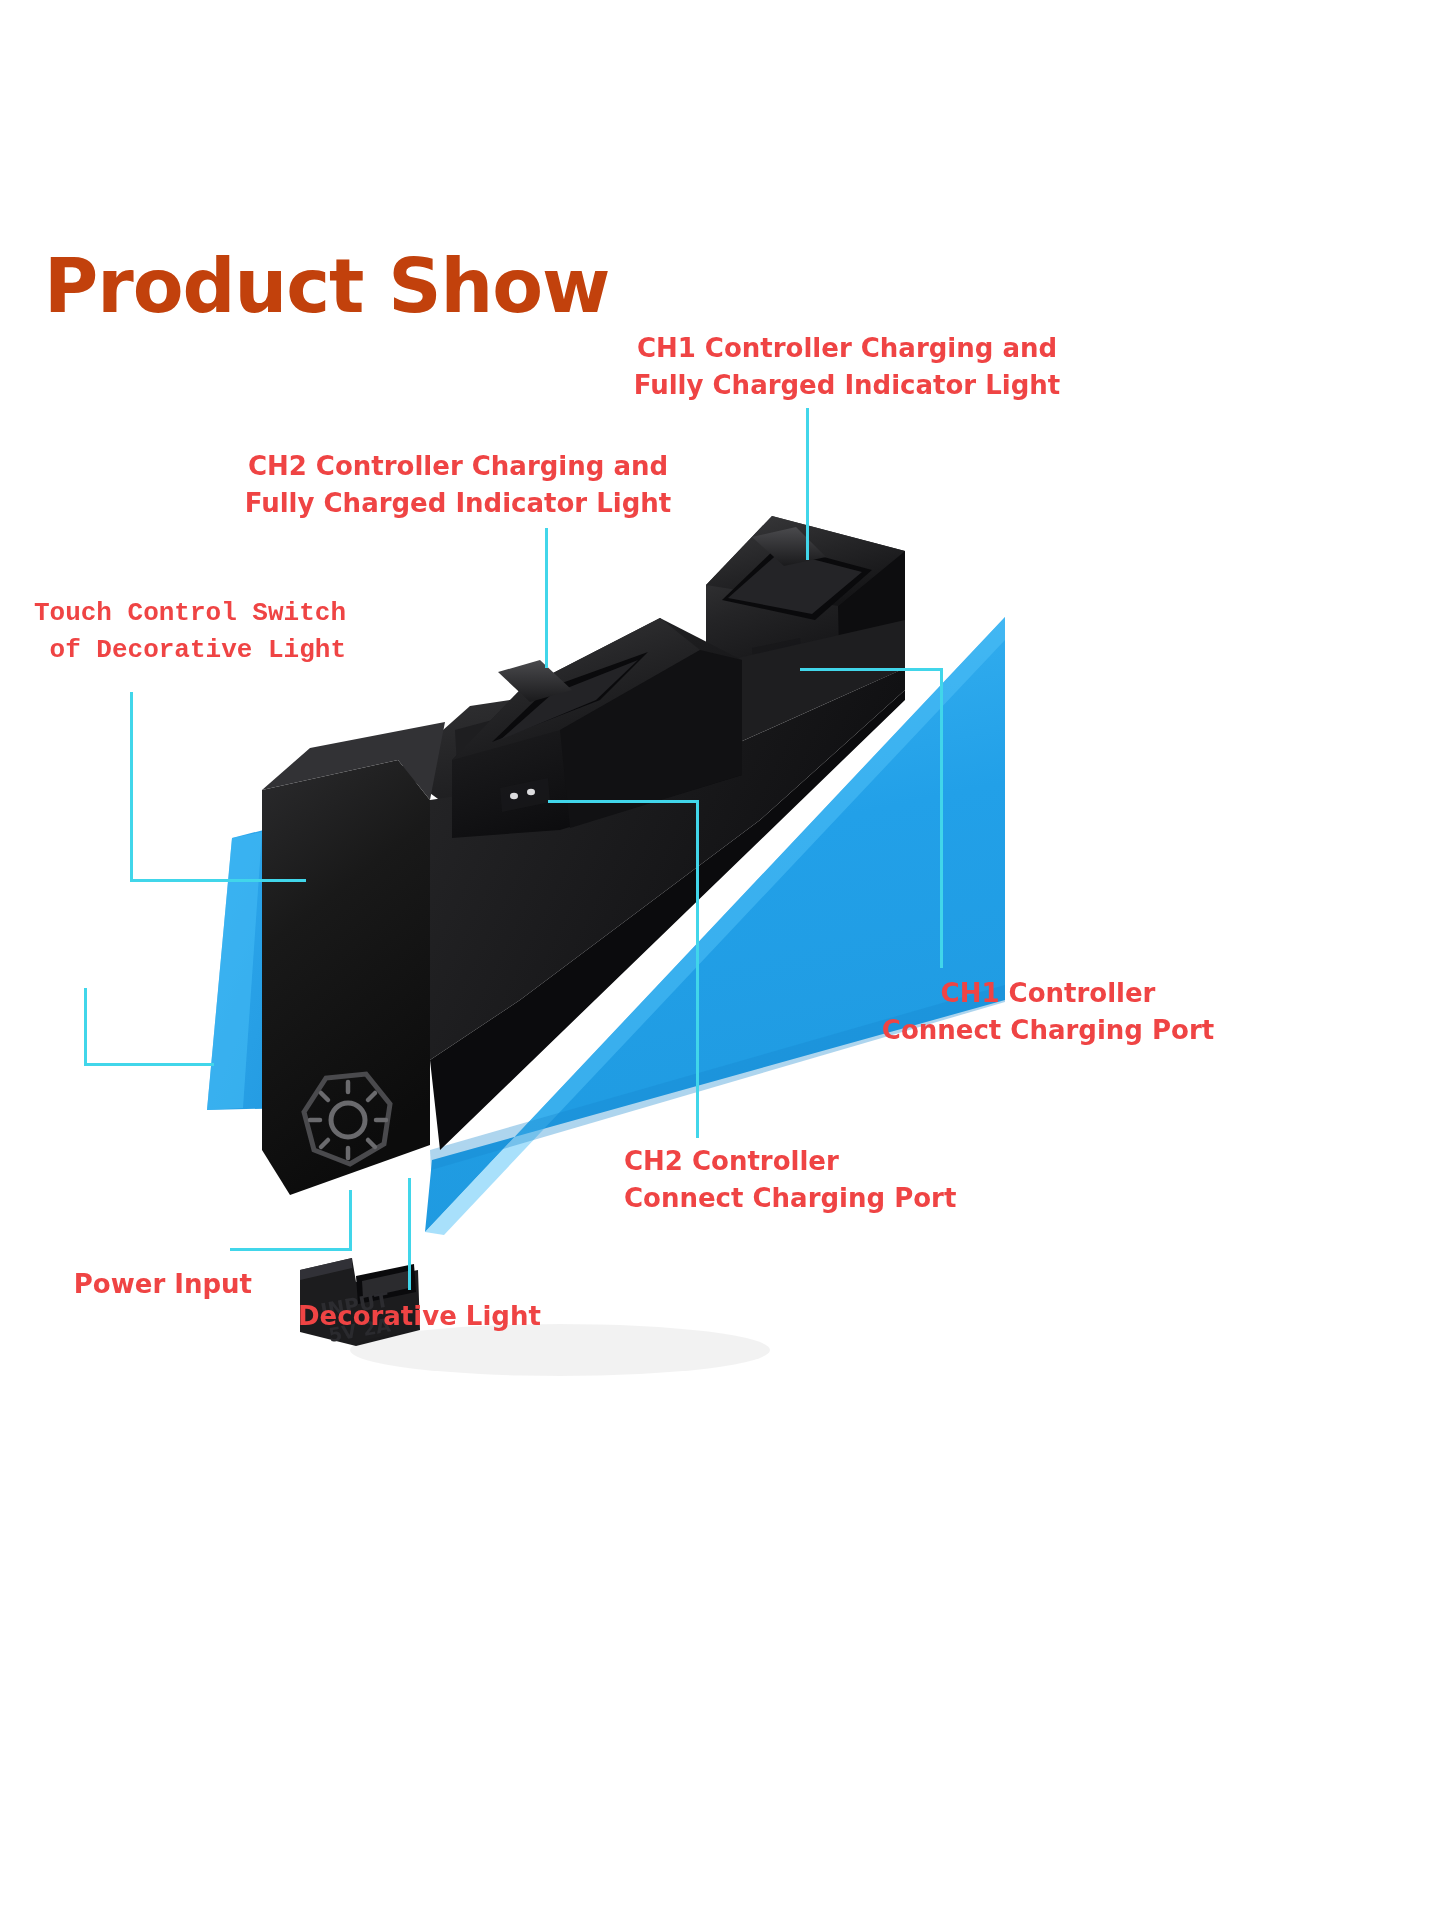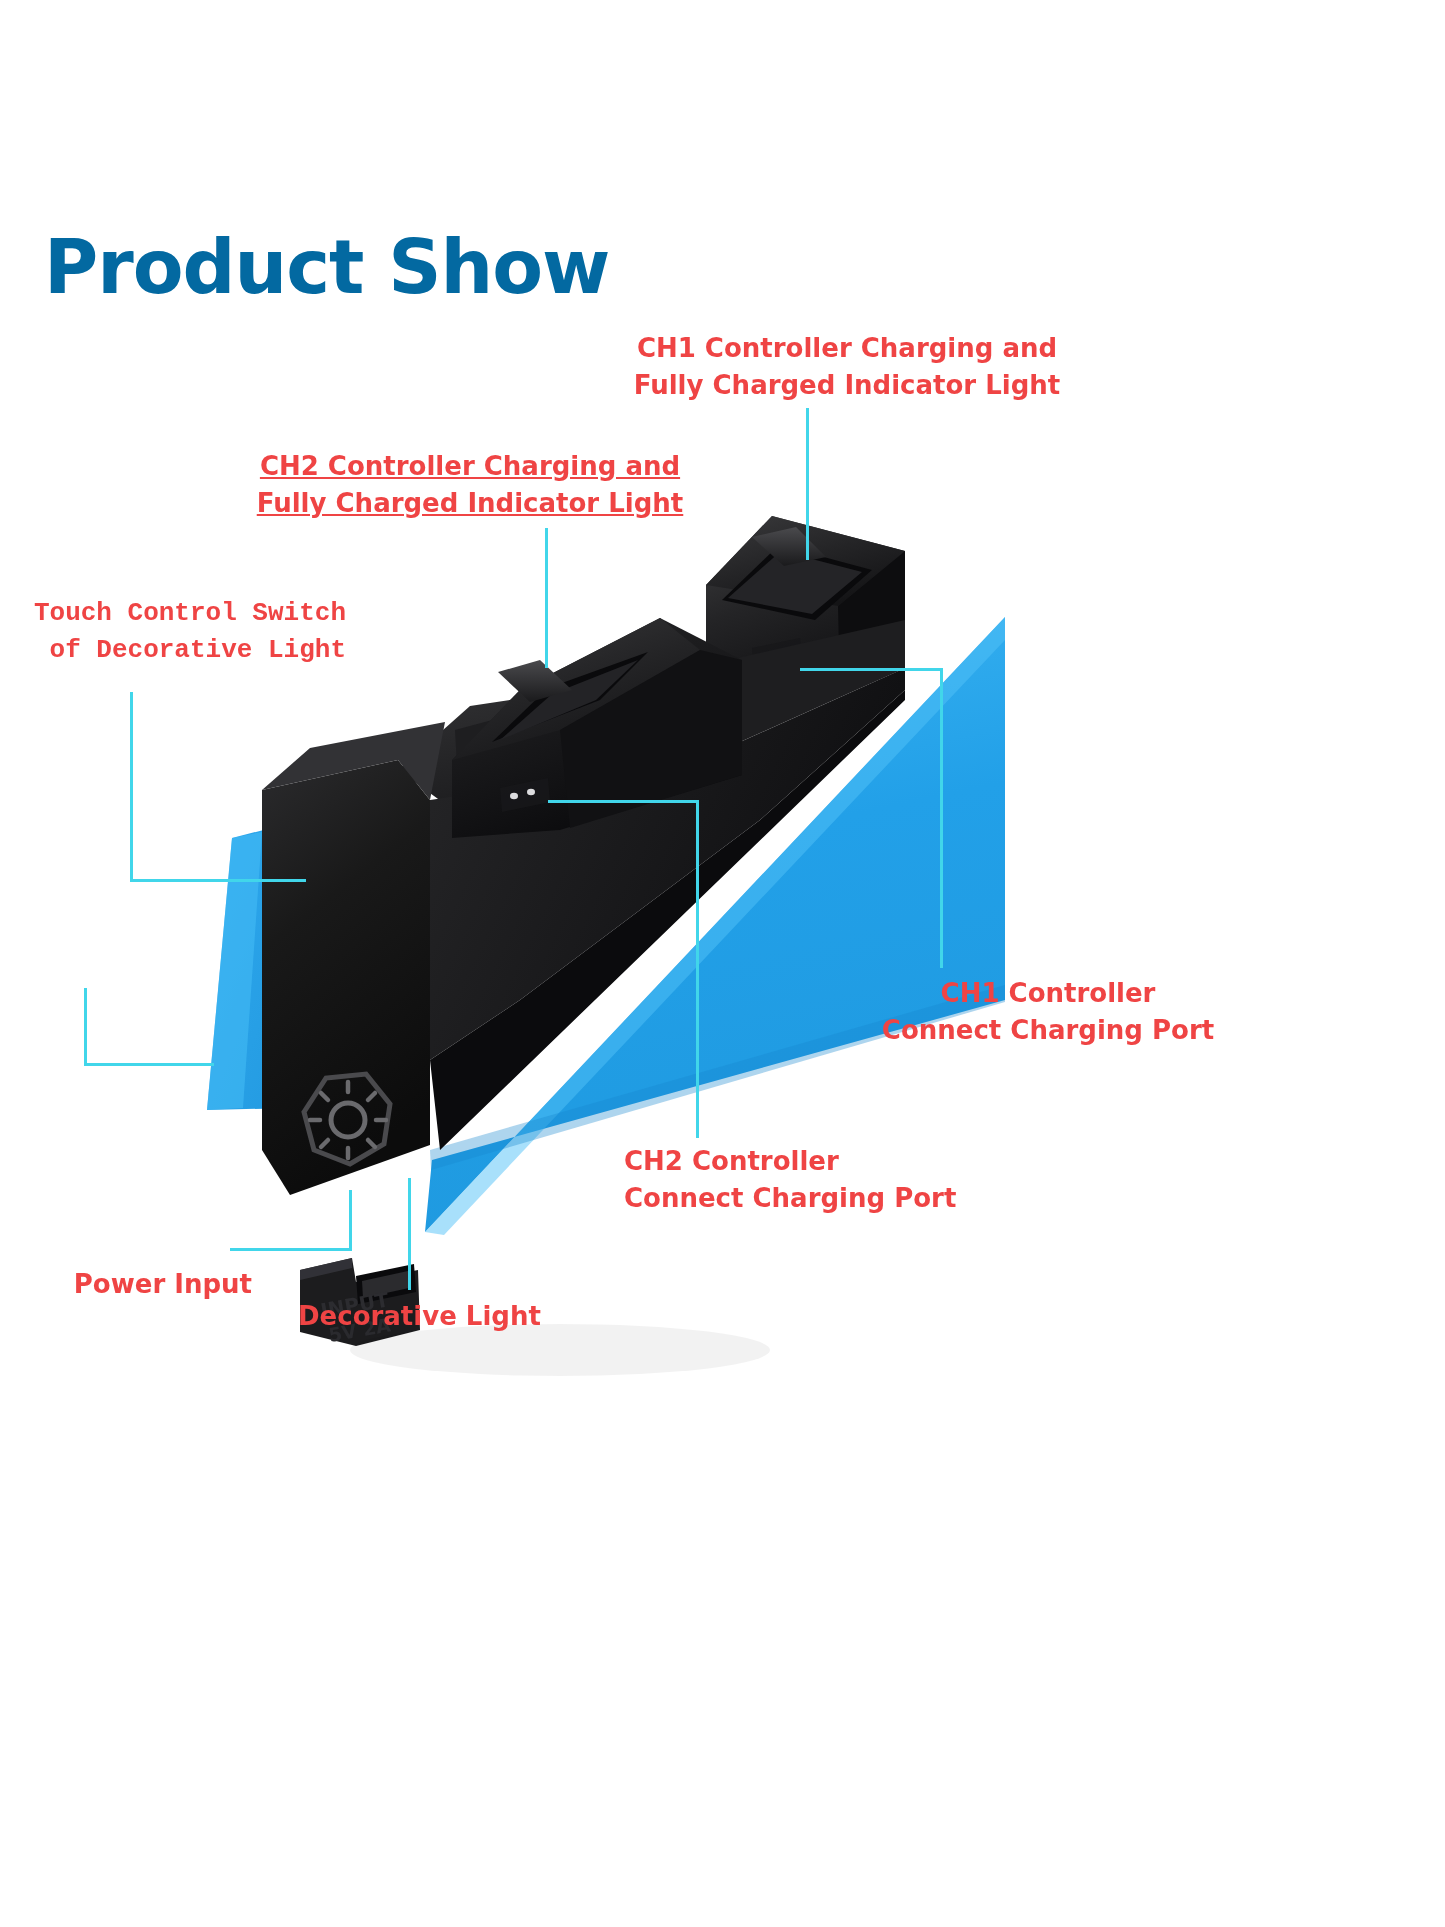--- a/index.html
+++ b/index.html
@@ -6,38 +6,38 @@
   html,body{margin:0;padding:0;background:#ffffff;}
   body{
     width:1445px;height:1927px;position:relative;overflow:hidden;
     font-family:"DejaVu Sans","Liberation Sans",sans-serif;
     background:#ffffff;
   }
   #stage{position:absolute;left:0;top:0;width:1445px;height:1927px;}
 
   
   #page-title{
-    position:absolute;left:44px;top:225px;
+    position:absolute;left:44px;top:244px;
     font-family:"DejaVu Sans","Liberation Sans",sans-serif;
     font-weight:700;font-size:74px;line-height:84px;
-    letter-spacing:-1px;color:#0369a1;white-space:nowrap;
+    letter-spacing:-1px;color:#c2410c;white-space:nowrap;
   }
 
   
   .callout{
     position:absolute;
     font-family:"DejaVu Sans","Liberation Sans",sans-serif;
     font-weight:700;font-size:26px;line-height:37px;
     color:#ef4444;white-space:pre-line;
   }
   .callout.left{text-align:left;}
   .callout.center{text-align:center;}
 
   #cl-ch1-ind{left:617px;top:330px;width:460px;text-align:center;}
-  #cl-ch2-ind{left:240px;top:448px;width:460px;text-align:center;text-decoration:underline;}
+  #cl-ch2-ind{left:228px;top:448px;width:460px;text-align:center;}
   #cl-touch{left:16px;top:595px;width:330px;text-align:right;font-family:Liberation Mono, monospace;}
   #cl-dec-left{left:22px;top:905px;width:200px;text-align:left;}
   #cl-ch1-port{left:838px;top:975px;width:420px;text-align:center;}
   #cl-ch2-port{left:624px;top:1143px;width:360px;text-align:left;}
   #cl-power{left:22px;top:1266px;width:230px;text-align:right;}
   #cl-dec-bottom{left:298px;top:1298px;width:280px;text-align:left;}
 
   
   .leader{position:absolute;background:#41d6ea;}
   .leader.v{width:3px;}

